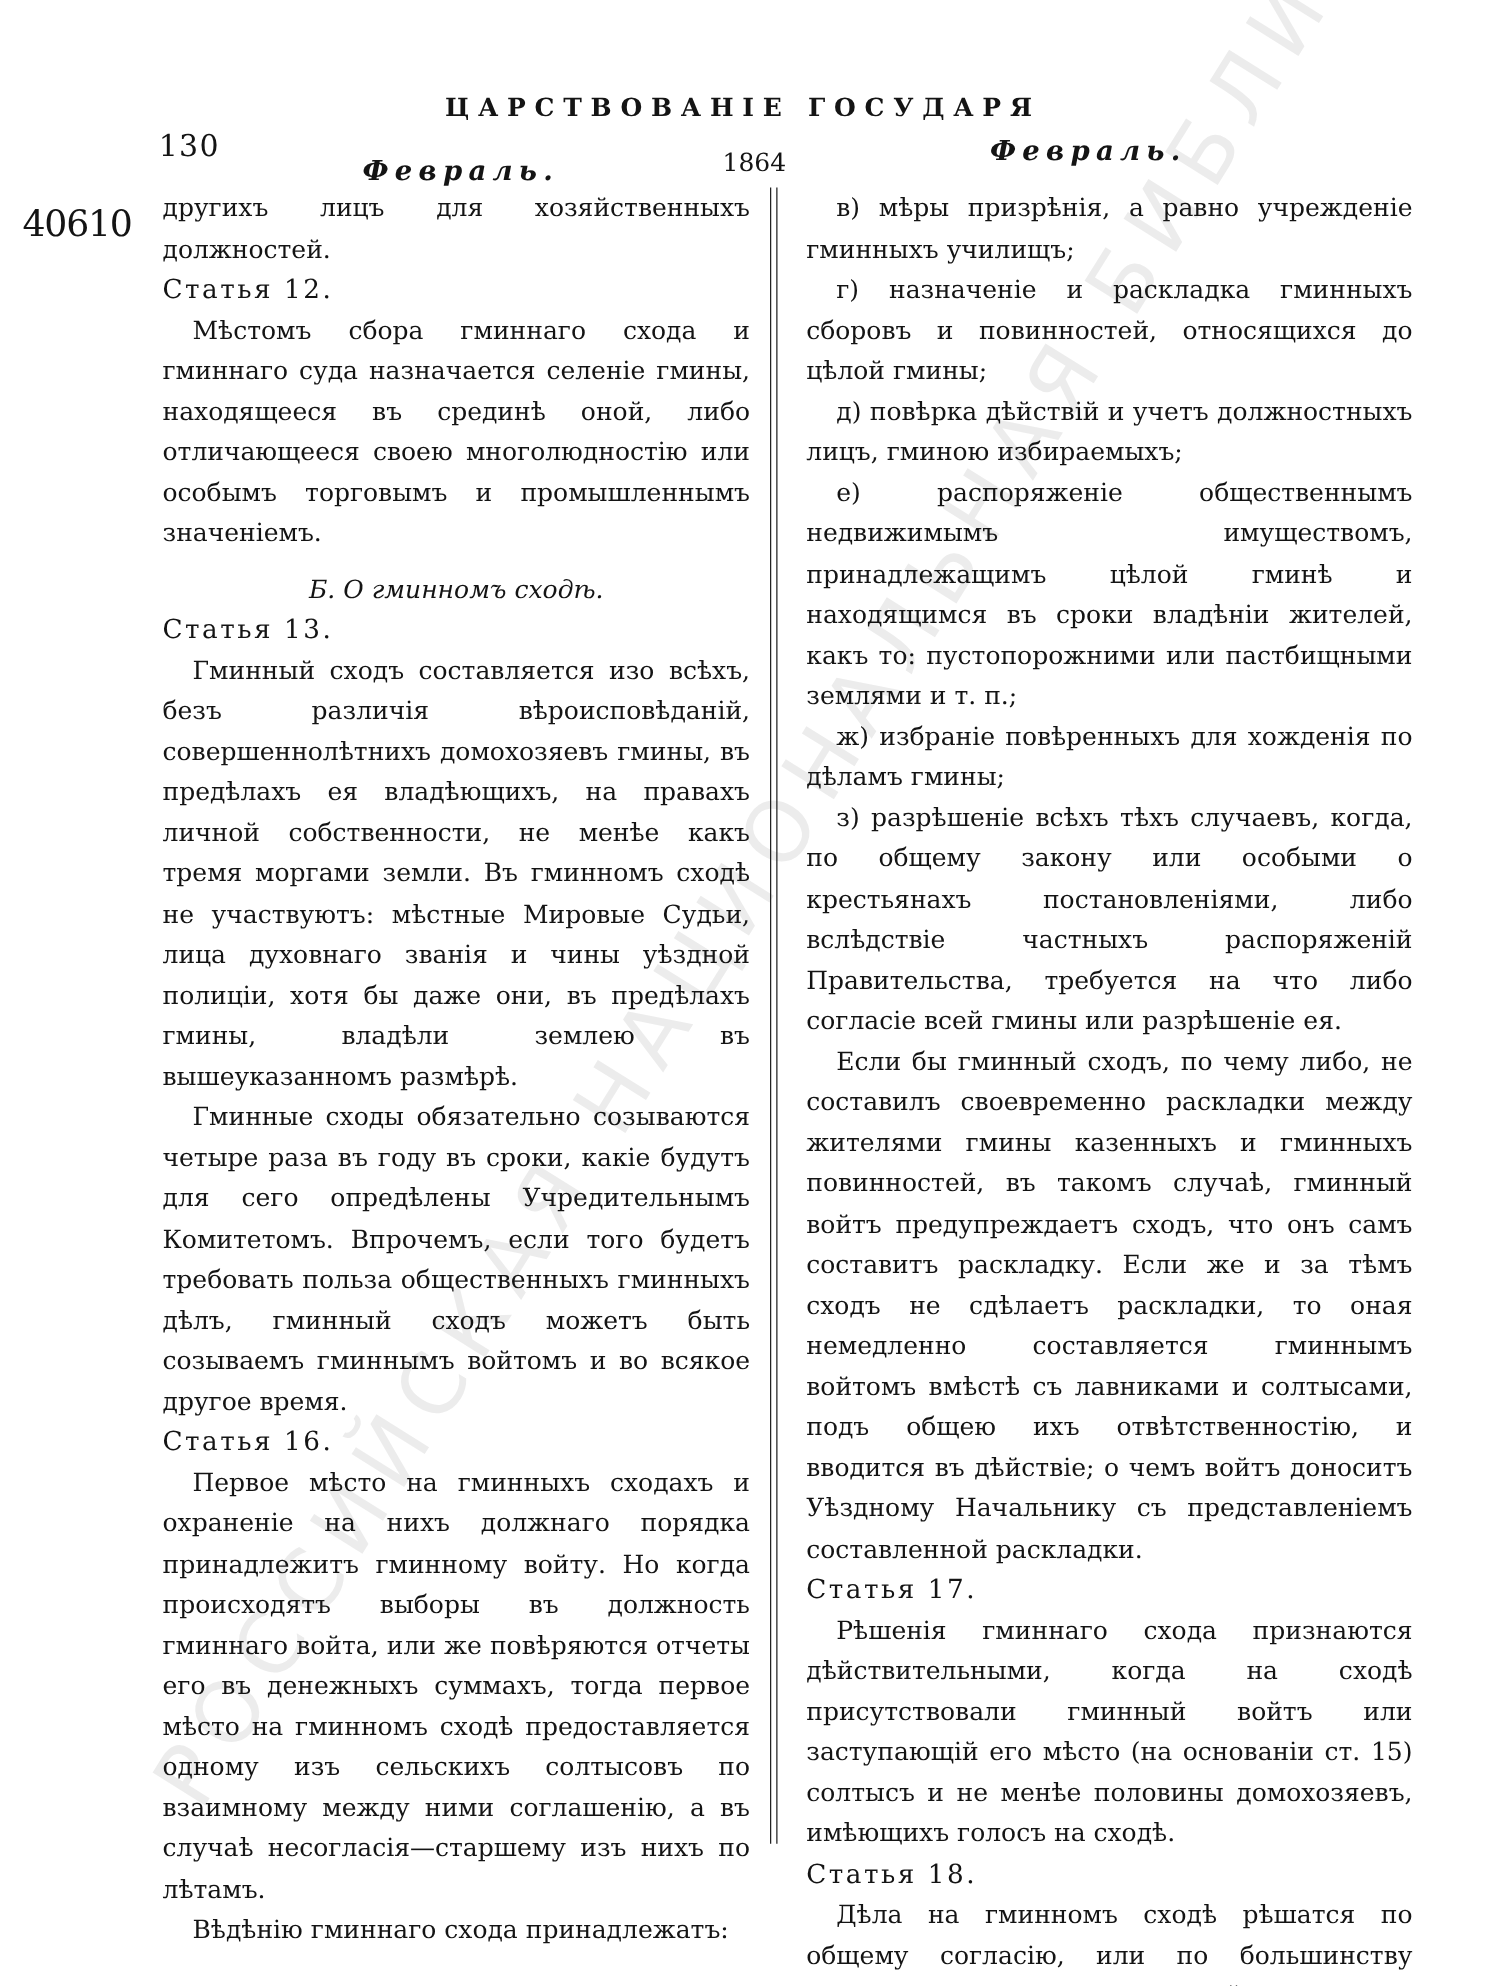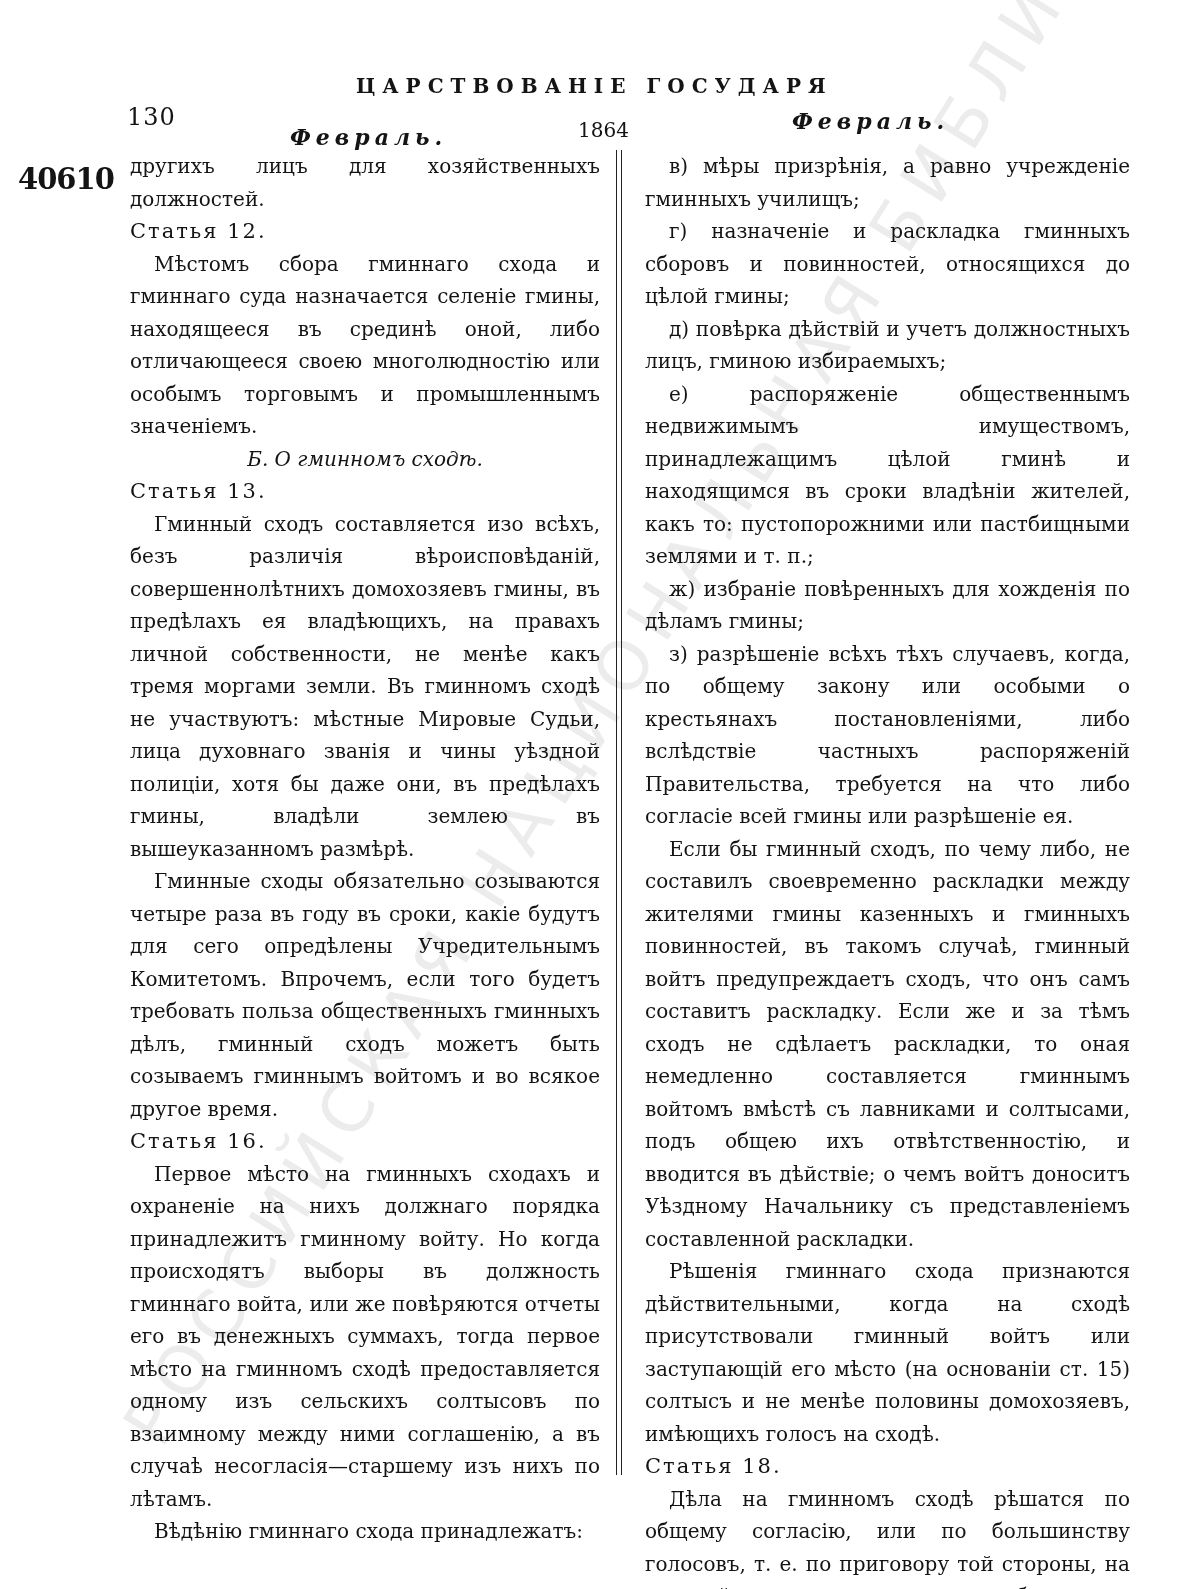--- a/index.html
+++ b/index.html
@@ -9,33 +9,33 @@
     color: #141414;
   }
   .page { position: absolute; left: 0; top: 0; width: 1200px; height: 1589px; }
 
   .page-number { position: absolute; left: 127px; top: 88px; font-size: 24px; letter-spacing: 1px; margin-top: 15px; }
   .running-head { position: absolute; left: 356px; top: 74px; font-size: 20px; letter-spacing: 7px; font-weight: bold; white-space: nowrap; }
   .month-left { position: absolute; left: 290px; top: 124px; font-size: 22px; font-style: italic; font-weight: bold; letter-spacing: 5px; }
   .year { position: absolute; left: 578px; top: 118px; font-size: 20px; }
   .month-right { position: absolute; left: 792px; top: 108px; font-size: 22px; font-style: italic; font-weight: bold; letter-spacing: 5px; }
 
-  .margin-number { position: absolute; left: 18px; top: 162px; font-size: 29px; font-weight: bold; letter-spacing: -1px; }
+  .margin-number { position: absolute; left: 18px; top: 162px; font-size: 29px; font-weight: normal; letter-spacing: -1px; }
 
   .divider { position: absolute; left: 616px; top: 150px; width: 6px; height: 1325px; border-left: 1.5px solid #222; border-right: 1.5px solid #222; box-sizing: border-box; }
 
   .col { position: absolute; top: 150px; font-size: 20px; line-height: 32.5px; }
   .col-left { left: 130px; width: 470px; }
   .col-right { left: 645px; width: 485px; }
 
   .col p { margin: 0; text-align: justify; }
   .col p.para { text-indent: 24px; }
   .col p.cont { text-indent: 0; }
   .col .article-heading { text-align: left; letter-spacing: 2px; font-size: 21px; }
-  .col .section-heading { text-align: center; font-style: italic; }
+  .col .section-heading { text-align: center; font-style: italic; margin-top: 12px; }
 
   .watermark {
     position: absolute; font-family: "DejaVu Sans", sans-serif; font-size: 68px;
     color: rgba(150,150,150,0.18); letter-spacing: 12px; white-space: nowrap;
     transform-origin: left bottom; pointer-events: none;
   }
   .wm-1 { left: 175px; top: 1380px; transform: rotate(-58deg); }
 </style>
 </head>
 <body>
@@ -69,18 +69,19 @@
   </div>
 
   <div class="col col-right">
     <p class="para">в) мѣры призрѣнія, а равно учрежденіе гминныхъ училищъ;</p>
     <p class="para">г) назначеніе и раскладка гминныхъ сборовъ и повинностей, относящихся до цѣлой гмины;</p>
     <p class="para">д) повѣрка дѣйствій и учетъ должностныхъ лицъ, гминою избираемыхъ;</p>
     <p class="para">е) распоряженіе общественнымъ недвижимымъ имуществомъ, принадлежащимъ цѣлой гминѣ и находящимся въ сроки владѣніи жителей, какъ то: пустопорожними или пастбищными землями и т. п.;</p>
     <p class="para">ж) избраніе повѣренныхъ для хожденія по дѣламъ гмины;</p>
     <p class="para">з) разрѣшеніе всѣхъ тѣхъ случаевъ, когда, по общему закону или особыми о крестьянахъ постановленіями, либо вслѣдствіе частныхъ распоряженій Правительства, требуется на что либо согласіе всей гмины или разрѣшеніе ея.</p>
     <p class="para">Если бы гминный сходъ, по чему либо, не составилъ своевременно раскладки между жителями гмины казенныхъ и гминныхъ повинностей, въ такомъ случаѣ, гминный войтъ предупреждаетъ сходъ, что онъ самъ составитъ раскладку. Если же и за тѣмъ сходъ не сдѣлаетъ раскладки, то оная немедленно составляется гминнымъ войтомъ вмѣстѣ съ лавниками и солтысами, подъ общею ихъ отвѣтственностію, и вводится въ дѣйствіе; о чемъ войтъ доноситъ Уѣздному Начальнику съ представленіемъ составленной раскладки.</p>
+    <p class="article-heading">Статья 17.</p>
     <p class="para">Рѣшенія гминнаго схода признаются дѣйствительными, когда на сходѣ присутствовали гминный войтъ или заступающій его мѣсто (на основаніи ст. 15) солтысъ и не менѣе половины домохозяевъ, имѣющихъ голосъ на сходѣ.</p>
     <p class="article-heading">Статья 18.</p>
     <p class="para">Дѣла на гминномъ сходѣ рѣшатся по общему согласію, или по большинству голосовъ, т. е. по приговору той стороны, на которой, по счету, окажется, хотя бы однимъ голосомъ, болѣе половины всѣхъ участвующихъ въ сходѣ. Если же сходъ раздѣлится на двѣ половины, равныя по числу голосовъ, то большинство считается на той сторонѣ, съ которою согласится гминный войтъ.</p>
   </div>
 
 </div>
 
 </body></html>

